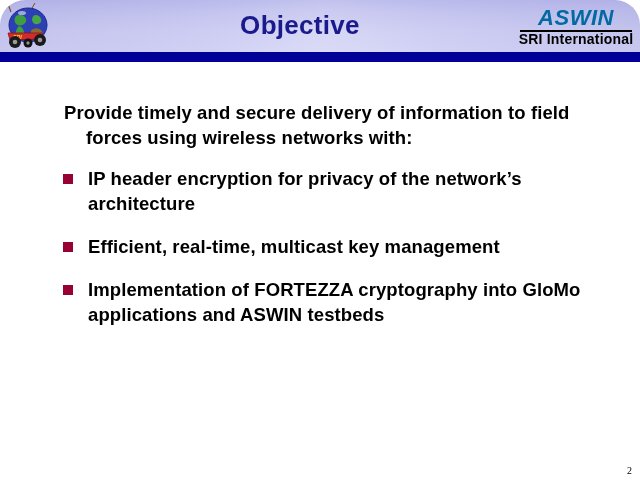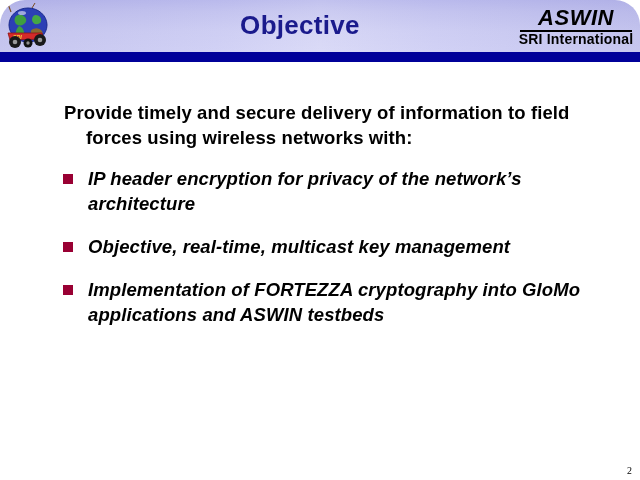--- a/index.html
+++ b/index.html
@@ -72,21 +72,21 @@
   #aswin-logo {
     position: absolute;
     right: 6px; top: 6px;
     width: 116px;
     text-align: center;
   }
   #aswin-wordmark {
     font-size: 22px;
     font-weight: bold;
     font-style: italic;
-    color: #000000;
+    color: #0369a1;
     letter-spacing: 0.5px;
     line-height: 23px;
     font-family: "Liberation Sans", sans-serif;
   }
   #aswin-underline {
     width: 112px;
     height: 2px;
     background: #000000;
     margin: 1px auto 1px auto;
   }
@@ -121,21 +121,20 @@
   }
   li.bullet-item {
     position: relative;
     margin: 0 0 18px 0;
     padding: 0 46px 0 88px;
     font-size: 18.5px;
     font-weight: bold;
     color: #000000;
     line-height: 25px;
     letter-spacing: 0.1px;
-    font-style: italic;
   }
   li.bullet-item:last-child { margin-bottom: 0; }
   span.bullet-marker {
     position: absolute;
     left: 63px;
     top: 8px;
     width: 10px;
     height: 10px;
     background: #990033;
   }
@@ -200,21 +199,21 @@
 
     <p id="intro-para">Provide timely and secure delivery of information to field forces using wireless networks with:</p>
 
     <ul id="bullet-list">
       <li class="bullet-item">
         <span class="bullet-marker"></span>
         <span>IP header encryption for privacy of the network’s architecture</span>
       </li>
       <li class="bullet-item">
         <span class="bullet-marker"></span>
-        <span>Objective, real-time, multicast key management</span>
+        <span>Efficient, real-time, multicast key management</span>
       </li>
       <li class="bullet-item">
         <span class="bullet-marker"></span>
         <span>Implementation of FORTEZZA cryptography into GloMo applications and ASWIN testbeds</span>
       </li>
     </ul>
 
   </div>
 
   <div id="page-number">2</div>

